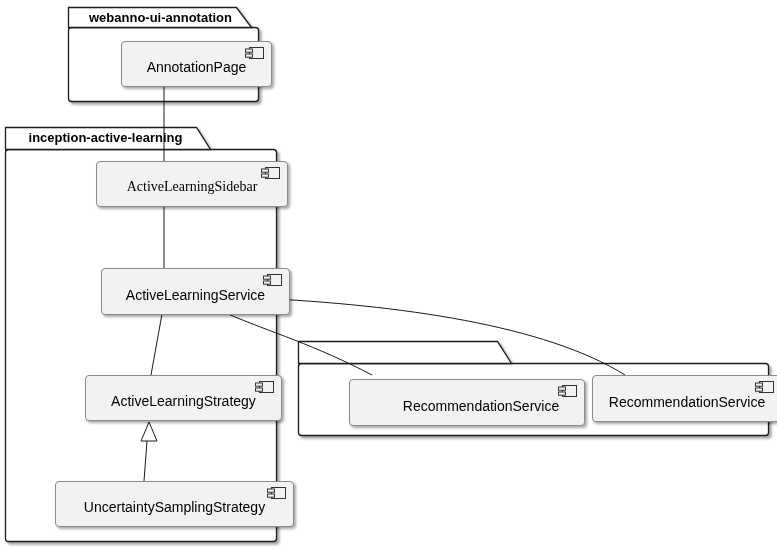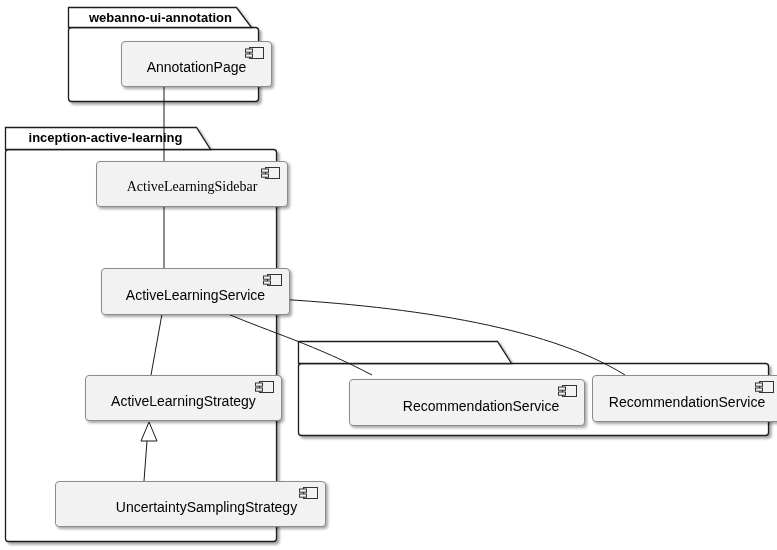--- a/index.html
+++ b/index.html
@@ -25,21 +25,21 @@
     border-radius:4px; box-shadow:2px 2px 3px rgba(0,0,0,0.35);
     display:flex; align-items:center; justify-content:center;
     font-size:14px; color:#000; white-space:nowrap;margin-left:32px;
   }
   .component .lbl { padding-top:6px; }
   .component .icon { position:absolute; top:4px; right:6px; width:20px; height:14px; }
   .c0 { left:89px;  top:41px;  width:149px; height:44px; }
   .c1 { left:64px;  top:161px; width:190px; height:44px;font-family:Liberation Serif, serif; }
   .c2 { left:69px;  top:268px; width:187px; height:45px; }
   .c3 { left:53px;  top:375px; width:195px; height:44px; }
-  .c4 { left:23px;  top:481px; width:237px; height:44px;padding-left:32px; }
+  .c4 { left:23px;  top:481px; width:237px; height:44px; }
   .c5 { left:317px; top:379px; width:206px; height:45px;padding-left:28px; }
   .c6 { left:560px; top:375px; width:188px; height:45px; }
 
   svg .pkg { fill:#ffffff; stroke:#1a1a1a; stroke-width:1.3; }
   svg .edge { fill:none; stroke:#1a1a1a; stroke-width:1; }
 </style>
 </head>
 <body>
 
 <div class="canvas">

